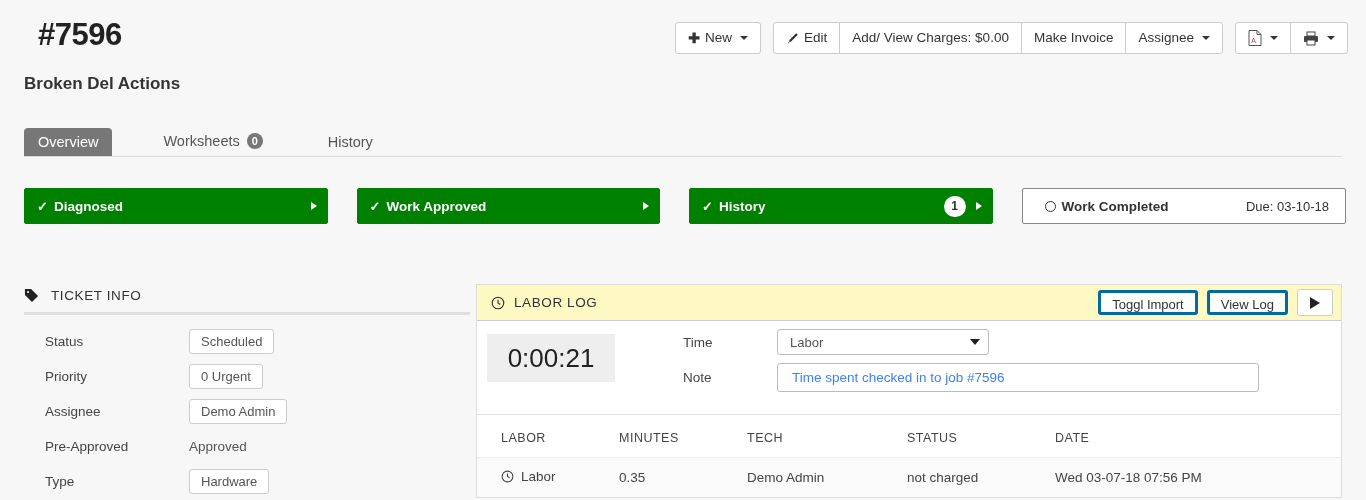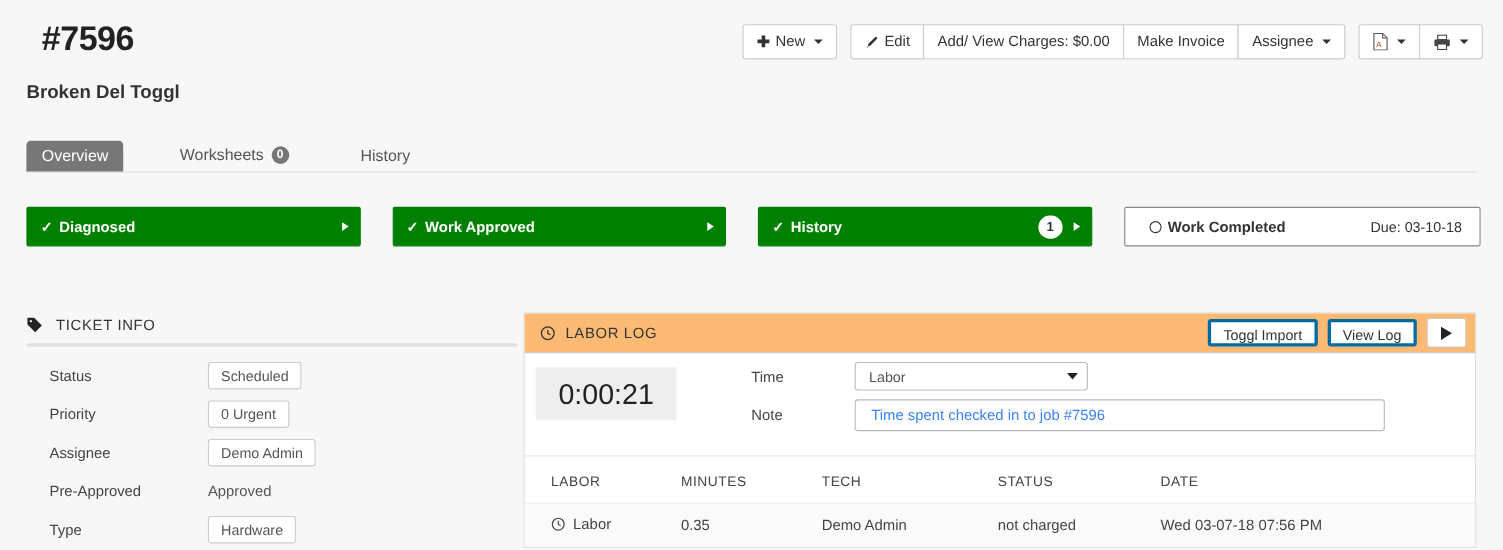--- a/index.html
+++ b/index.html
@@ -217,21 +217,21 @@
   .labor-panel {
     position: absolute;
     left: 476px; top: 284px;
     width: 866px;
     background: #fff;
     border: 1px solid #ddd;
     box-sizing: border-box;
   }
   .lp-head {
     height: 36px;
-    background: #fdba74;
+    background: #fef9c3;
     border-bottom: 1px solid #ccc;
     display: flex;
     align-items: center;
     padding: 0 8px 0 14px;
     box-sizing: border-box;
   }
   .lp-title {
     font-size: 13.5px;
     letter-spacing: 0.6px;
     color: #333;
@@ -358,21 +358,21 @@
   .cell-icon { display: inline-flex; align-items: center; gap: 7px; }
   .clock-ico { flex: none; }
 </style>
 </head>
 <body>
 
 <div class="page">
 
   <div class="header-row">
     <div class="ticket-number">#7596</div>
-    <div class="ticket-subject">Broken Del Toggl</div>
+    <div class="ticket-subject">Broken Del Actions</div>
 
     <div class="toolbar">
 
       <div class="btn-group single">
         <div class="btn">
           <span class="plus-ico">✚</span>
           <span>New</span>
           <span class="caret"></span>
         </div>
       </div>

